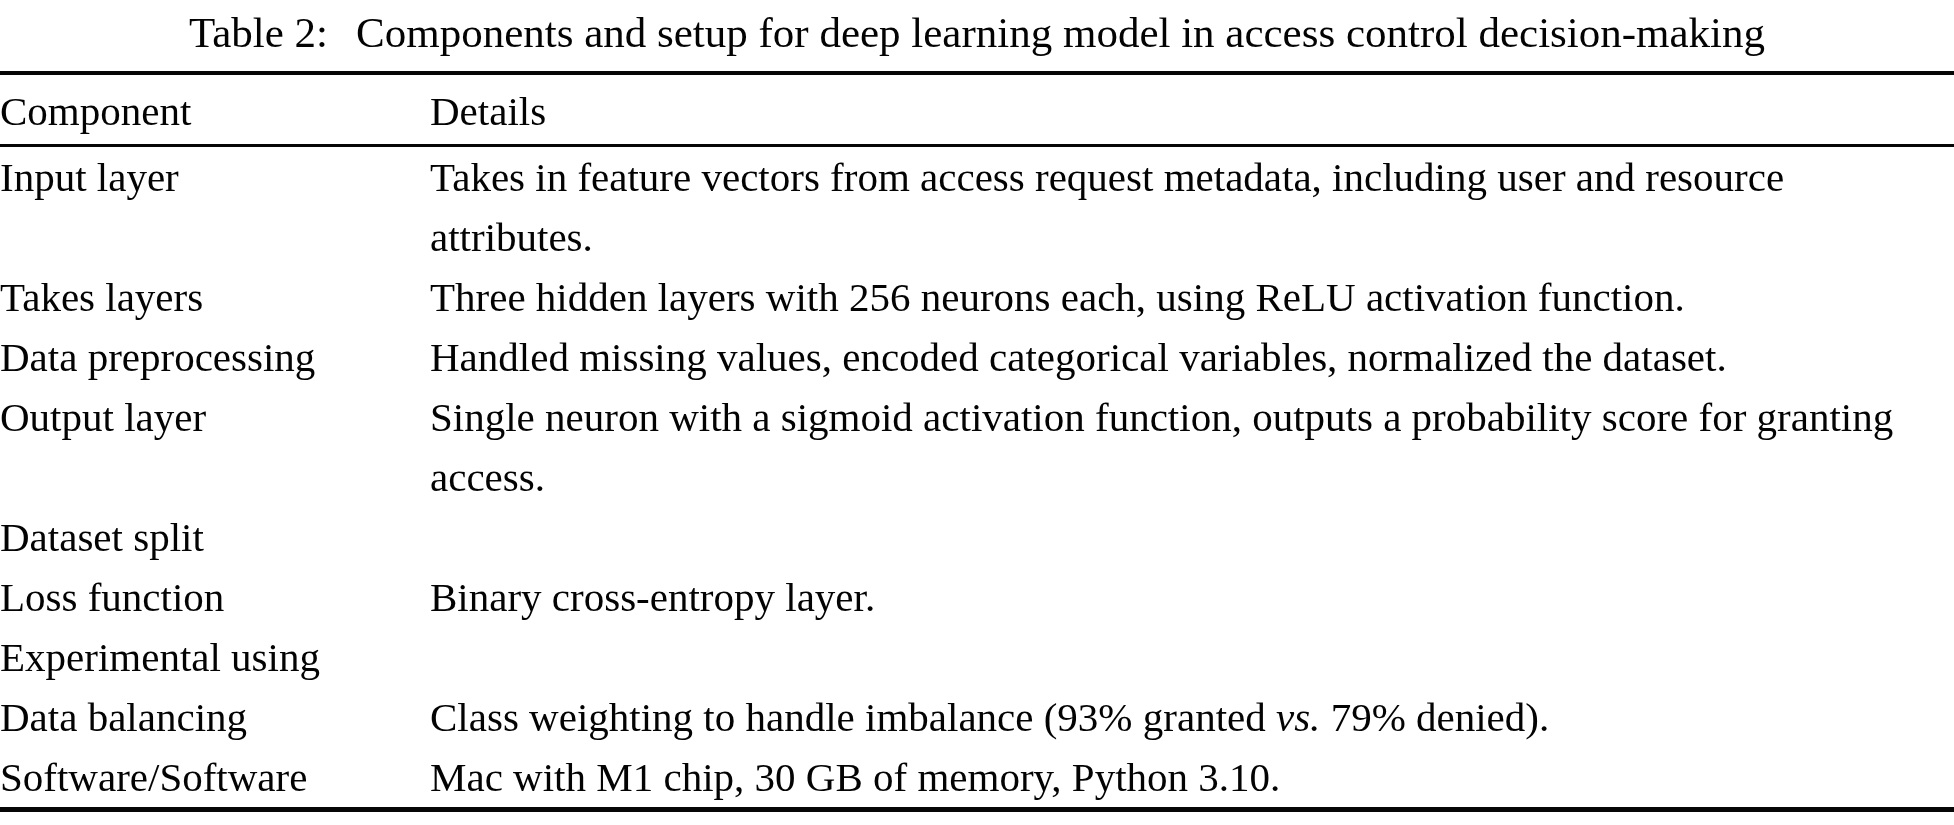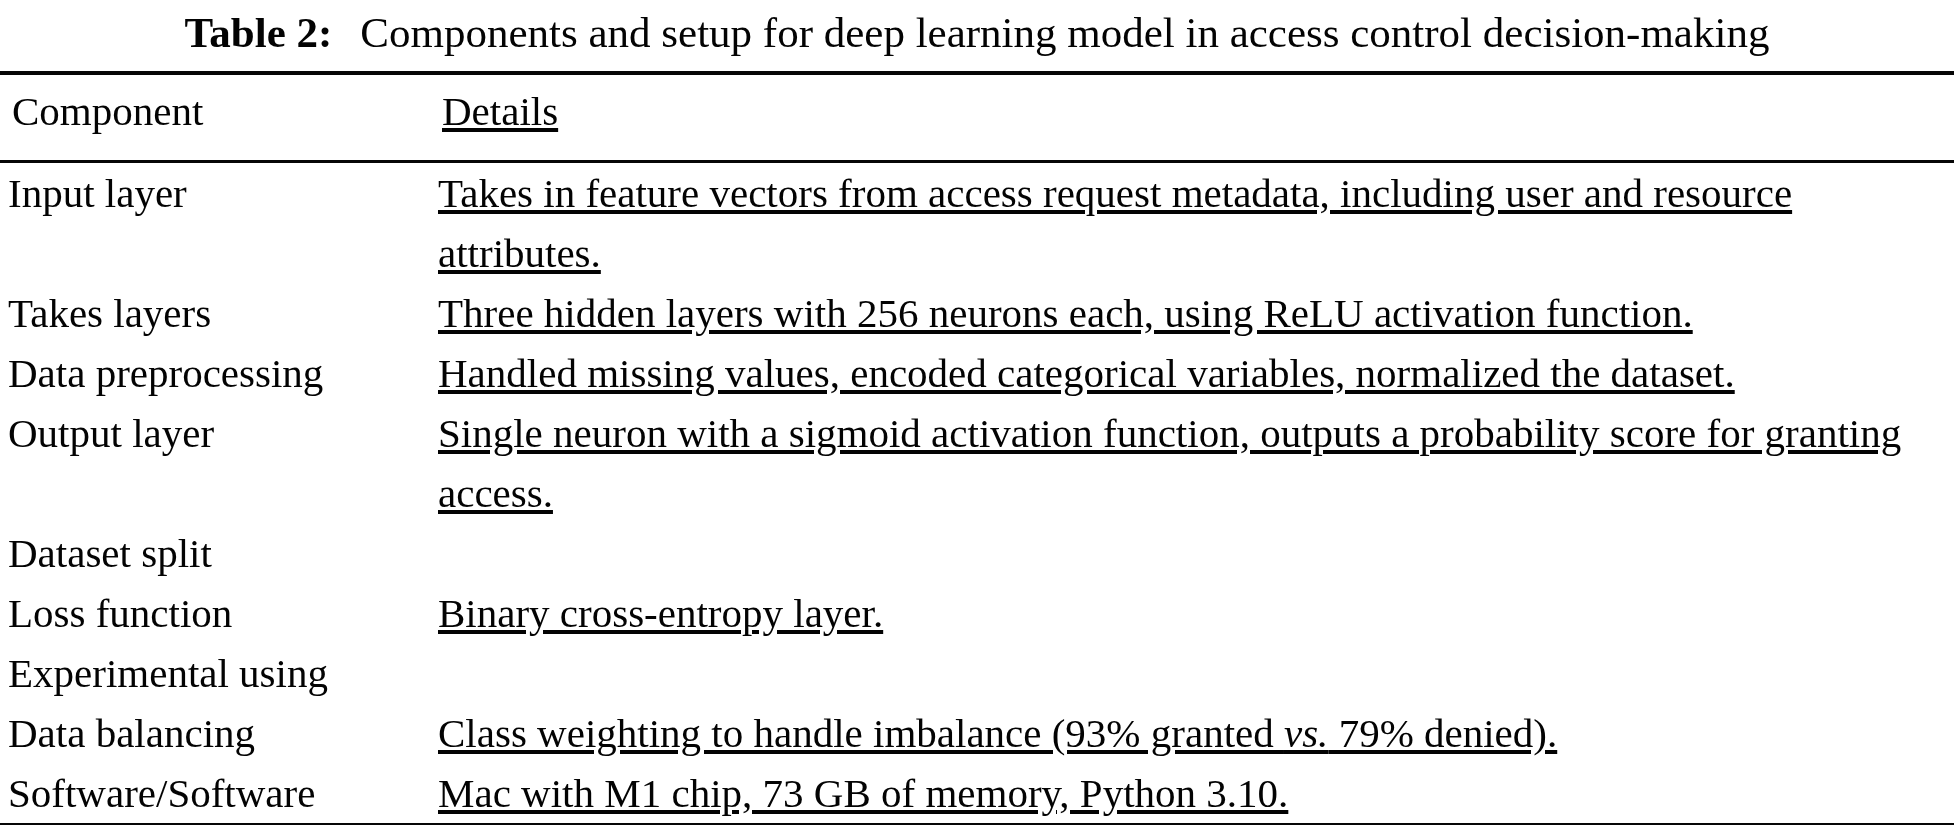--- a/index.html
+++ b/index.html
@@ -25,55 +25,53 @@
     top: 0;
     left: 0;
     width: 1954px;
     height: 66px;
     line-height: 66px;
     text-align: center;
     font-size: 43px;
     white-space: nowrap;
   }
   .caption .caption-label {
-    font-weight: 700;
+    font-weight: 400;
     margin-right: 28px;
   }
   .paper-table {
     position: absolute;
     top: 71px;
     left: 0;
     width: 1954px;
     box-sizing: border-box;
     border-top: 4px solid #060606;
     border-bottom: 5px solid #060606;
     font-size: 41px;
   }
   .header-row {
     display: grid;
     grid-template-columns: 430px 1fr;
     box-sizing: border-box;
-    padding-left: 12px;
-    height: 88px;
+    padding-left: 0;
+    height: 72px;
     line-height: 72px;
     border-bottom: 3px solid #060606;
   }
   .body-row {
     display: grid;
     grid-template-columns: 430px 1fr;
     box-sizing: border-box;
-    padding-left: 8px;
     line-height: 60px;
   }
   .cell { 
     overflow: hidden;
   }
   .cell.details {
     padding-right: 8px;
-    text-decoration: underline;
   }
   .em-vs {
     font-style: italic;
   }
 </style>
 </head>
 <body>
 
 <div class="page">
 
@@ -119,17 +117,17 @@
       <div class="cell">Experimental using</div>
     </div>
 
     <div class="body-row">
       <div class="cell">Data balancing</div>
       <div class="cell details"><span>Class weighting to handle imbalance (93% granted </span><span class="em-vs">vs.</span><span> 79% denied).</span></div>
     </div>
 
     <div class="body-row">
       <div class="cell">Software/Software</div>
-      <div class="cell details">Mac with M1 chip, 73 GB of memory, Python 3.10.</div>
+      <div class="cell details">Mac with M1 chip, 30 GB of memory, Python 3.10.</div>
     </div>
 
   </div>
 </div>
 
 </body></html>

